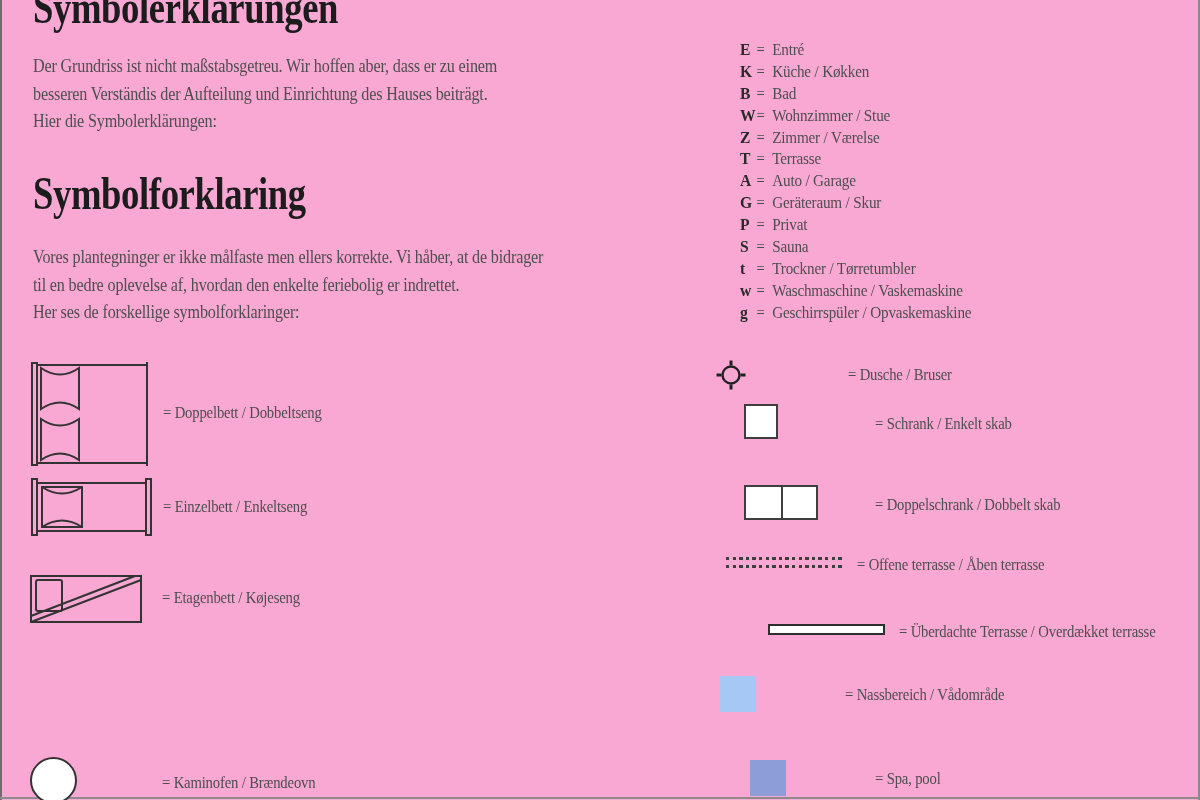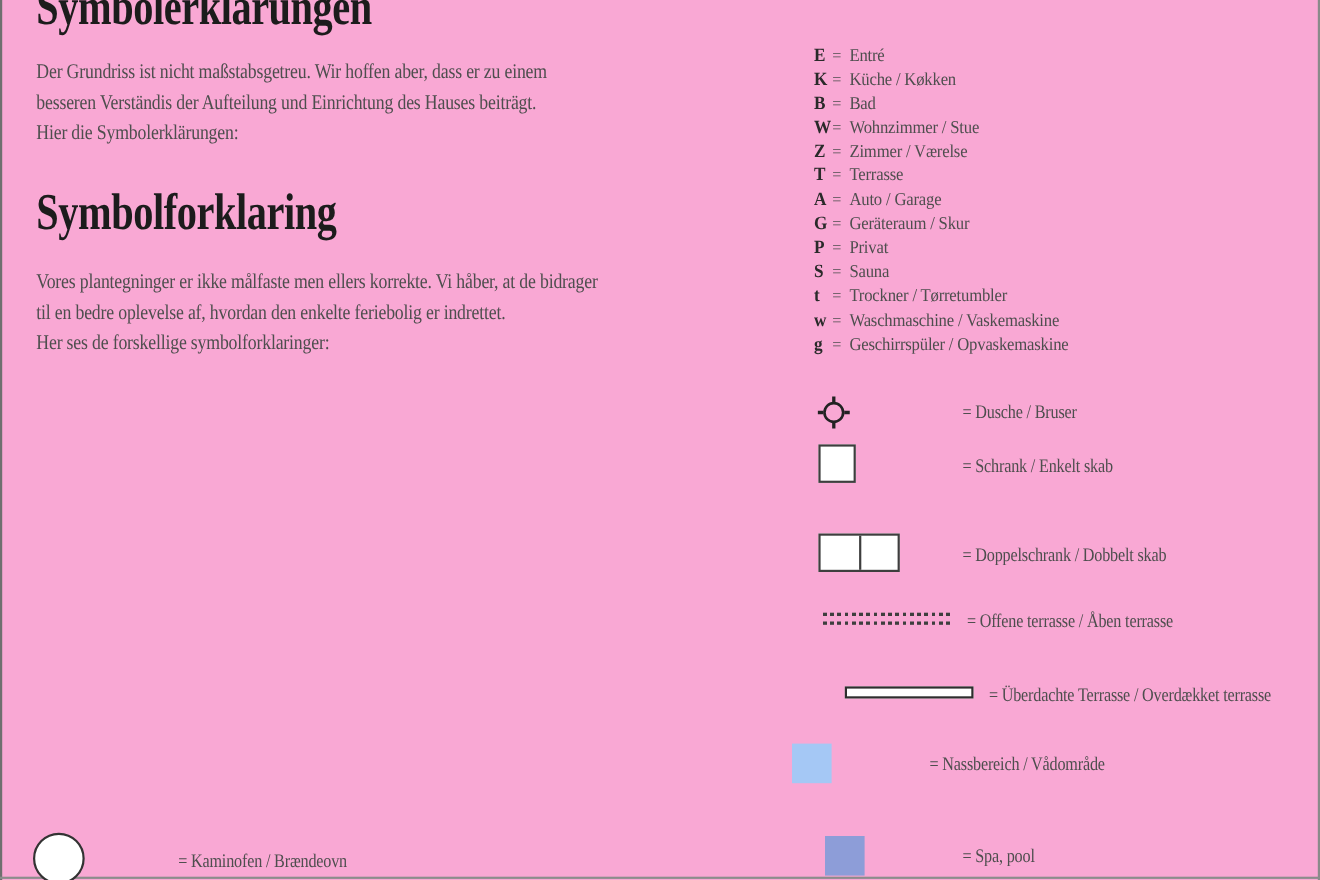--- a/index.html
+++ b/index.html
@@ -141,50 +141,77 @@
       <span class="code-eq">=</span>
       <span class="code-label">Waschmaschine / Vaskemaskine</span>
     </div>
     <div class="code-row">
       <span class="code-letter">g</span>
       <span class="code-eq">=</span>
       <span class="code-label">Geschirrspüler / Opvaskemaskine</span>
     </div>
   </div>
 
-
-
+  <div class="sym-row" style="left:30px; top:362px;">
+    <svg class="icon" width="123" height="104" viewBox="0 0 123 104" fill="none" stroke="#333" stroke-width="2">
+      <rect x="2" y="1" width="5" height="102"></rect>
+      <path d="M8,3 H117 M8,101 H117 M117,0 V104"></path>
+      <path d="M11,6 Q30,19 49,6 L49,47 Q30,34 11,47 Z"></path>
+      <path d="M11,57 Q30,70 49,57 L49,98 Q30,85 11,98 Z"></path>
+    </svg>
+    <span class="sym-label" style="left:133px; top:40px;">= Doppelbett / Dobbeltseng</span>
+  </div>
+
+  <div class="sym-row" style="left:30px; top:478px;">
+    <svg class="icon" width="123" height="58" viewBox="0 0 123 58" fill="none" stroke="#333" stroke-width="2">
+      <rect x="2" y="1" width="5" height="56"></rect>
+      <rect x="116" y="1" width="5" height="56"></rect>
+      <path d="M8,5 H115 M8,53 H115"></path>
+      <rect x="12" y="9" width="40" height="40"></rect>
+      <path d="M12,9 Q32,22 52,9 M12,49 Q32,36 52,49"></path>
+    </svg>
+    <span class="sym-label" style="left:133px; top:18px;">= Einzelbett / Enkeltseng</span>
+  </div>
+
+  <div class="sym-row" style="left:30px; top:575px;">
+    <svg class="icon" width="112" height="48" viewBox="0 0 112 48" fill="none" stroke="#333" stroke-width="2">
+      <rect x="1" y="1" width="110" height="46"></rect>
+      <rect x="6" y="5" width="26" height="31" rx="2"></rect>
+      <path d="M1,47 L111,5 M1,41 L105,1"></path>
+    </svg>
+    <span class="sym-label" style="left:132px; top:12px;">= Etagenbett / Køjeseng</span>
+  </div>
 
 
   <div class="sym-row" style="left:30px; top:757px;">
     <div class="stove-circle"></div>
     <span class="sym-label" style="left:132px; top:15px;">= Kaminofen / Brændeovn</span>
   </div>
 
-  <div class="sym-row" style="left:741px; top:358px;">
+  <div class="sym-row" style="left:714px; top:358px;">
     <svg class="icon" width="34" height="34" viewBox="0 0 34 34" fill="none" stroke="#222" stroke-width="2.4">
       <circle cx="17" cy="17" r="8.5"></circle>
       <path d="M17,2.5 V7.5 M17,26.5 V31.5 M2.5,17 H7.5 M26.5,17 H31.5" stroke-width="3"></path>
     </svg>
     <span class="sym-label" style="left:134px; top:6px;">= Dusche / Bruser</span>
   </div>
 
   <div class="sym-row" style="left:744px; top:404px;">
     <div class="cab-single"></div>
     <span class="sym-label" style="left:131px; top:9px;">= Schrank / Enkelt skab</span>
   </div>
 
   <div class="sym-row" style="left:744px; top:485px;">
     <div class="cab-double">
       <div class="cab-divider"></div>
     </div>
     <span class="sym-label" style="left:131px; top:9px;">= Doppelschrank / Dobbelt skab</span>
   </div>
 
-  <div class="sym-row" style="left:748px; top:557px;text-align:center;">
+  <div class="sym-row" style="left:726px; top:557px;text-align:center;">
     <div class="dots">
       <div class="dot-row"></div>
       <div class="dot-gap"></div>
       <div class="dot-row"></div>
     </div>
     <span class="sym-label" style="left:131px; top:-3px;">= Offene terrasse / Åben terrasse</span>
   </div>
 
   <div class="sym-row" style="left:768px; top:624px;">
     <div class="covered-rect"></div>

